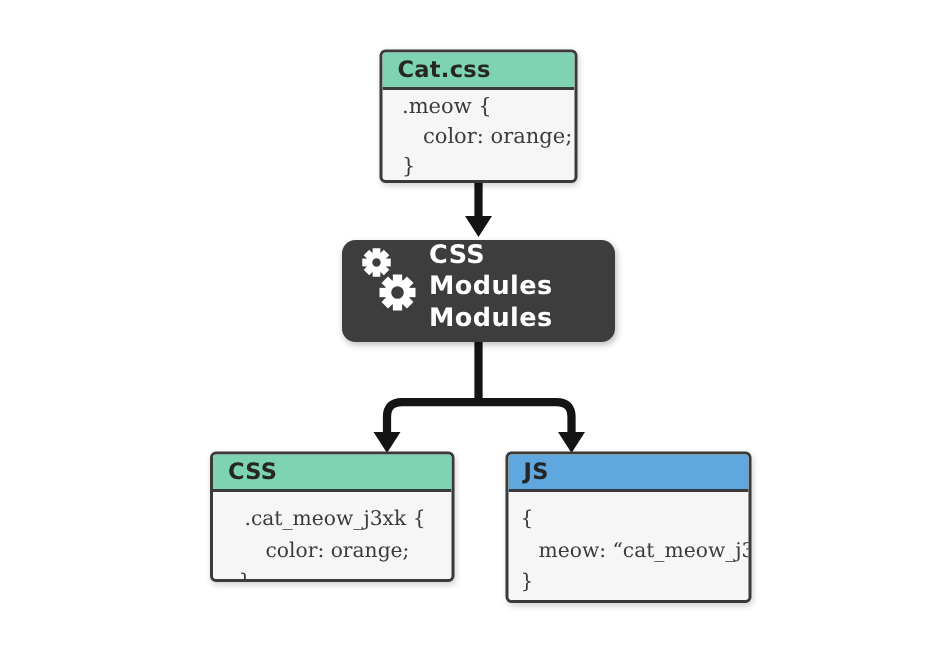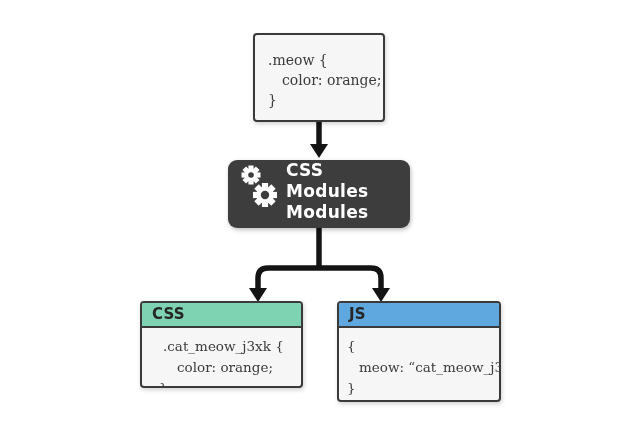--- a/index.html
+++ b/index.html
@@ -49,21 +49,21 @@
   .box-body {
     font-family: "DejaVu Serif", serif;
     font-size: 13.5px;
     color: #3b3b3b;
     line-height: 19px;
   }
   .code-line { white-space: pre; }
   .code-line.indent { padding-left: 14px; }
 
   #cat-box  { left: 253px; top: 33px;  width: 132px; height: 89px; }
-  #cat-box .box-body { padding: 15px 0 0 13px; font-size: 14px; line-height: 20px; }
+  #cat-box .box-body { padding: 1px 0 0 13px; font-size: 14px; line-height: 20px; }
 
   #css-box  { left: 140px; top: 301px; width: 163px; height: 87px; }
   #css-box .box-body { padding: 8px 0 0 21px; line-height: 21px; }
   #css-box .code-line.close { margin-left: -4px; }
 
   #js-box   { left: 337px; top: 301px; width: 164px; height: 101px; }
   #js-box .box-body { padding: 8px 0 0 8px; line-height: 21px; }
   #js-box .code-line.indent { padding-left: 12px; }
 
   .compiler {
@@ -100,20 +100,21 @@
     <path class="stem" d="M319 122 L319 146"></path>
     <polygon class="head" points="310,144 328,144 319,158"></polygon>
 
     <path class="stem" d="M319 228 L319 268"></path>
     <path class="stem" d="M258 290 L258 278 Q258 268 268 268 L371 268 Q381 268 381 278 L381 290"></path>
     <polygon class="head" points="249,288 267,288 258,302"></polygon>
     <polygon class="head" points="372,288 390,288 381,302"></polygon>
   </svg>
 
   <div class="file-box" id="cat-box">
+    <div class="box-header teal">Cat.css</div>
     <div class="box-body">
       <div class="code-line">.meow {</div>
       <div class="code-line indent">color: orange;</div>
       <div class="code-line">}</div>
     </div>
   </div>
 
   <div class="compiler">
     <svg class="gears" viewBox="0 0 46 52" xmlns="http://www.w3.org/2000/svg">
 

